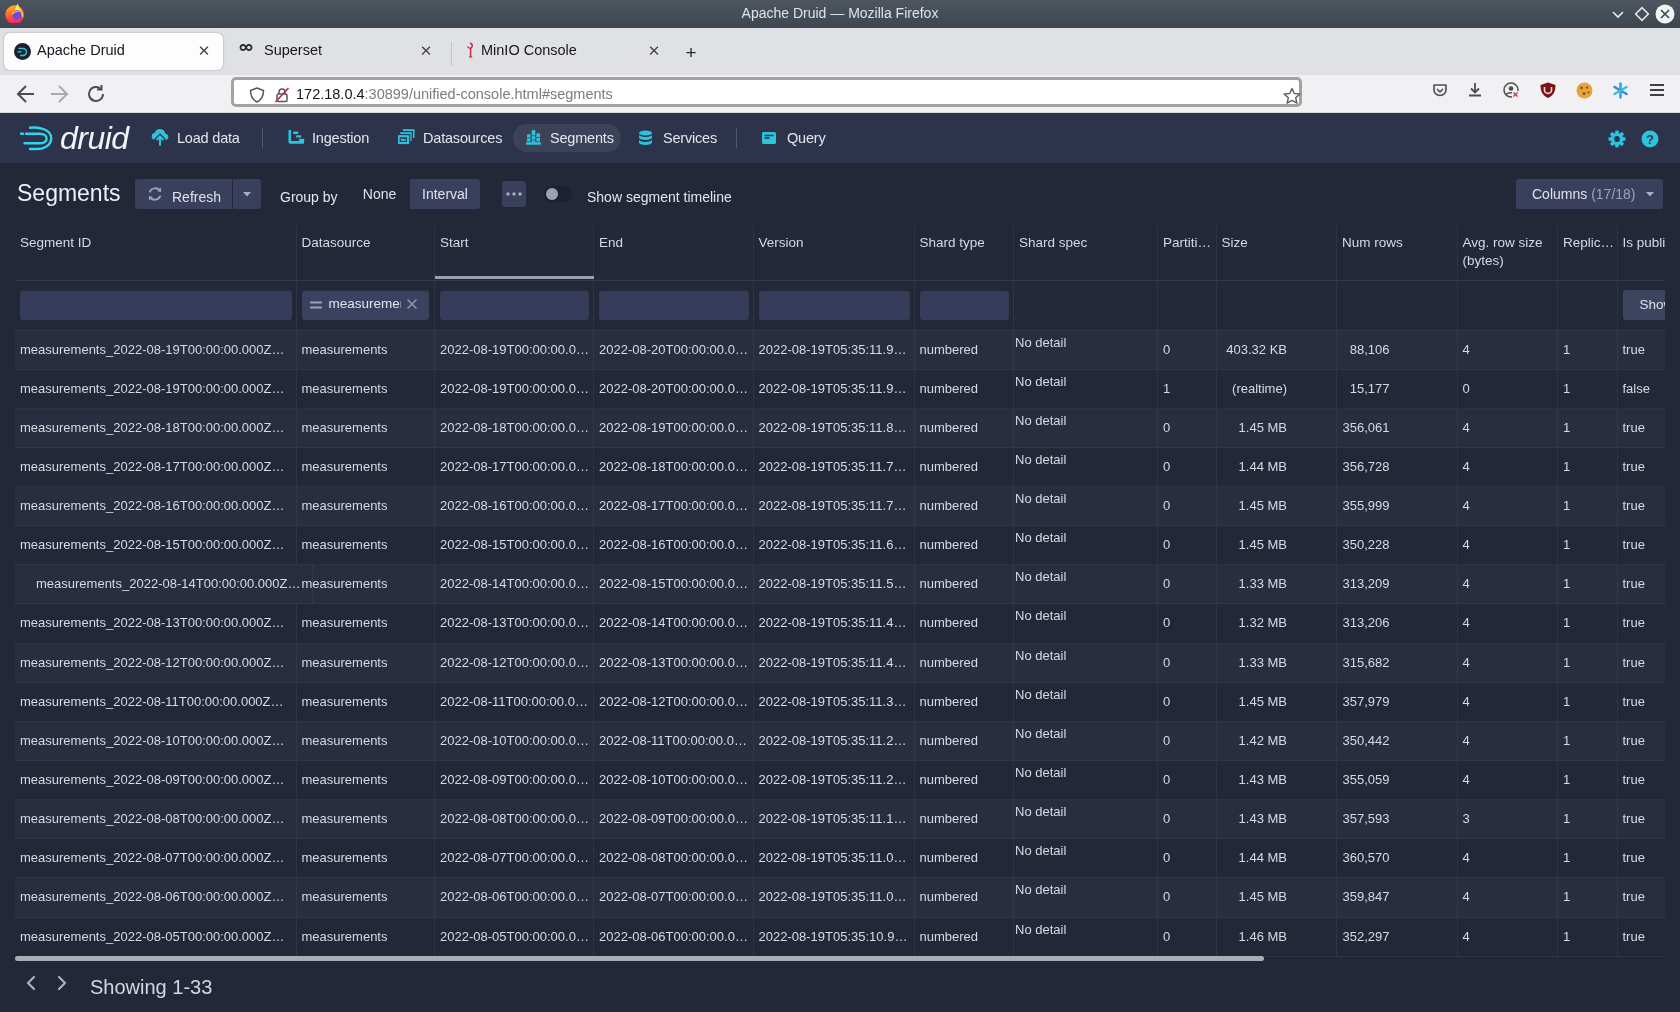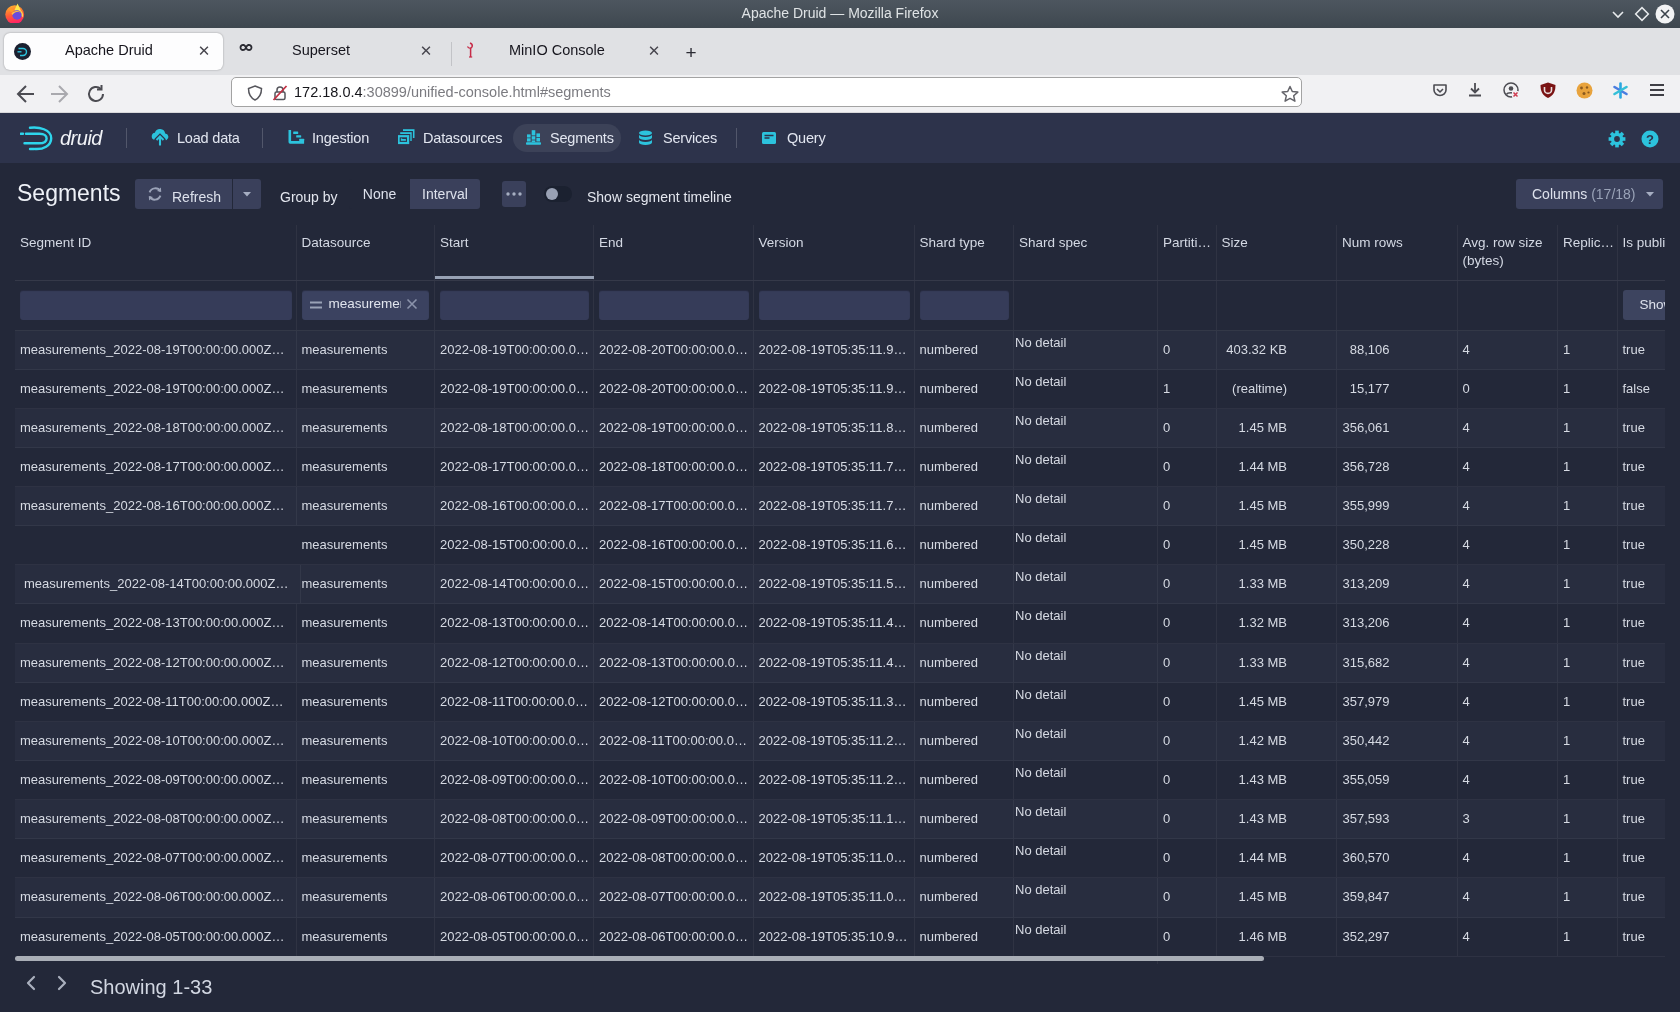--- a/index.html
+++ b/index.html
@@ -7,28 +7,28 @@
 .abs{position:absolute;}
 
 #titlebar{position:absolute;left:0;top:0;width:1680px;height:28px;
   background:linear-gradient(#4d565f,#3e474f);}
 #titlebar .ttl{position:absolute;top:0;left:0;width:100%;height:28px;line-height:27px;
   text-align:center;color:#dfe3e5;font-size:14px;}
 #tabbar{position:absolute;left:0;top:28px;width:1680px;height:47px;background:#e0e1e4;}
 .tab{position:absolute;top:5px;height:37px;border-radius:6px;font-size:14.5px;color:#16151d;}
 .tab.active{background:#fdfdfe;box-shadow:0 0 2px rgba(0,0,0,.35);}
 .tab .fav{position:absolute;left:10px;top:10px;width:17px;height:17px;}
-.tab .ttext{position:absolute;left:33px;top:9px;white-space:nowrap;margin-left:28px;}
+.tab .ttext{position:absolute;left:33px;top:9px;white-space:nowrap;}
 .tab .cls{position:absolute;right:9px;top:8px;width:20px;height:20px;color:#47464e;font-size:15px;
   text-align:center;line-height:20px;}
 .tabsep{position:absolute;top:14px;width:1px;height:24px;background:#c2c3c7;}
 #urlbar{position:absolute;left:0;top:75px;width:1680px;height:38px;background:#f1f1f3;
   border-bottom:1px solid #d8d8db;}
 #urlinput{position:absolute;left:231px;top:2px;width:1071px;height:30px;background:#ffffff;
-  border:1px solid #a3a3a3;border-radius:5px;}
+  border:3px solid #a3a3a3;border-radius:5px;}
 #urltext{position:absolute;left:62px;top:6px;font-size:14.5px;color:#16161b;white-space:nowrap;}
 #urltext span{color:#7b7b80;}
 .navico{position:absolute;top:7px;}
 
 #navbar{position:absolute;left:0;top:113px;width:1680px;height:50px;background:#2d334b;}
 .nvitem{position:absolute;top:0;height:50px;line-height:50px;color:#e2e6f0;font-size:14.5px;letter-spacing:-0.2px;white-space:nowrap;}
 .nvdiv{position:absolute;top:15px;width:1px;height:20px;background:rgba(255,255,255,.18);}
 #segpill{position:absolute;left:513px;top:11px;width:108px;height:28px;border-radius:14px;background:#3c4258;}
 .nvico{position:absolute;top:17px;width:16px;height:16px;}
 
@@ -220,21 +220,21 @@
     <div class="abs" style="left:20px;top:13px;">
       <svg width="33" height="25" viewBox="0 0 33 25" style="">
         <g stroke="#2ed5ec" stroke-width="2.4" fill="none" stroke-linecap="round">
           <path d="M10 1.8 C19 0.8 31.2 3.2 31.2 12.2 C31.2 19.8 23 23.6 15 23"></path>
           <path d="M6 7.8 H19.5 C24.5 7.8 26.6 9.8 26.6 12.4 C26.6 15.4 24 17.3 19 17.3 H4.5"></path>
           <path d="M0.8 7.8 H3"></path>
           <path d="M10 23 H14"></path>
         </g>
       </svg>
     </div>
-    <div class="nvitem" style="left:60px;font-size:20px;font-style:italic;letter-spacing:-0.5px;color:#f2f4f8;text-align:right;">druid</div>
+    <div class="nvitem" style="left:60px;font-size:32px;font-style:italic;letter-spacing:-0.5px;color:#f2f4f8;text-align:right;">druid</div>
     <div class="nvdiv" style="left:126px;"></div>
     <div class="nvico" style="left:151px;top:15px;">
       <svg width="18" height="18" viewBox="0 0 18 18" style="">
         <path d="M3.2 11.8 a3.6 3.6 0 0 1 .7-7 A5.3 5.3 0 0 1 14.2 5.6 a3.4 3.4 0 0 1 1.4 6.4 l-3 1 h-7 Z" fill="#2cc3dd"></path>
         <g stroke="#2d334b" stroke-width="4.6" fill="none" stroke-linecap="round">
           <path d="M9 17 V9.2"></path>
           <path d="M5.4 12.2 L9 8.6 L12.6 12.2"></path>
         </g>
         <g stroke="#2cc3dd" stroke-width="2.1" fill="none">
           <path d="M9 17.5 V9"></path>
@@ -487,35 +487,36 @@
       <div class="cell" style="left:899.5px;width:99.5px;">numbered</div>
       <div class="cell shardspec" style="left:999.0px;width:144px;">No detail</div>
       <div class="cell" style="left:1143.0px;width:58.5px;">0</div>
       <div class="cell" style="left:1201.5px;width:120.5px;text-align:right;padding-right:49px;">1.45 MB</div>
       <div class="cell" style="left:1322.0px;width:120.5px;text-align:right;padding-right:67px;">355,999</div>
       <div class="cell" style="left:1442.5px;width:100.5px;">4</div>
       <div class="cell" style="left:1543.0px;width:59.5px;">1</div>
       <div class="cell" style="left:1602.5px;width:96px;">true</div>
     </div>
     <div class="drow" style="border-bottom:1px solid rgba(255,255,255,.05);">
+      <div class="cell" style="left:0px;width:281.5px;">measurements_2022-08-15T00:00:00.000Z…</div>
       <div class="cell" style="left:281.5px;width:138.5px;">measurements</div>
       <div class="cell" style="left:420.0px;width:159px;">2022-08-15T00:00:00.0…</div>
       <div class="cell" style="left:579.0px;width:159.5px;">2022-08-16T00:00:00.0…</div>
       <div class="cell" style="left:738.5px;width:161px;">2022-08-19T05:35:11.6…</div>
       <div class="cell" style="left:899.5px;width:99.5px;">numbered</div>
       <div class="cell shardspec" style="left:999.0px;width:144px;">No detail</div>
       <div class="cell" style="left:1143.0px;width:58.5px;">0</div>
       <div class="cell" style="left:1201.5px;width:120.5px;text-align:right;padding-right:49px;">1.45 MB</div>
       <div class="cell" style="left:1322.0px;width:120.5px;text-align:right;padding-right:67px;">350,228</div>
       <div class="cell" style="left:1442.5px;width:100.5px;">4</div>
       <div class="cell" style="left:1543.0px;width:59.5px;">1</div>
       <div class="cell" style="left:1602.5px;width:96px;">true</div>
     </div>
     <div class="drow odd" style="border-bottom:1px solid rgba(255,255,255,.05);">
-      <div class="cell" style="left:4px;width:281.5px;">measurements_2022-08-14T00:00:00.000Z…</div>
+      <div class="cell" style="left:16px;width:281.5px;">measurements_2022-08-14T00:00:00.000Z…</div>
       <div class="cell" style="left:281.5px;width:138.5px;">measurements</div>
       <div class="cell" style="left:420.0px;width:159px;">2022-08-14T00:00:00.0…</div>
       <div class="cell" style="left:579.0px;width:159.5px;">2022-08-15T00:00:00.0…</div>
       <div class="cell" style="left:738.5px;width:161px;">2022-08-19T05:35:11.5…</div>
       <div class="cell" style="left:899.5px;width:99.5px;">numbered</div>
       <div class="cell shardspec" style="left:999.0px;width:144px;">No detail</div>
       <div class="cell" style="left:1143.0px;width:58.5px;">0</div>
       <div class="cell" style="left:1201.5px;width:120.5px;text-align:right;padding-right:49px;">1.33 MB</div>
       <div class="cell" style="left:1322.0px;width:120.5px;text-align:right;padding-right:67px;">313,209</div>
       <div class="cell" style="left:1442.5px;width:100.5px;">4</div>

